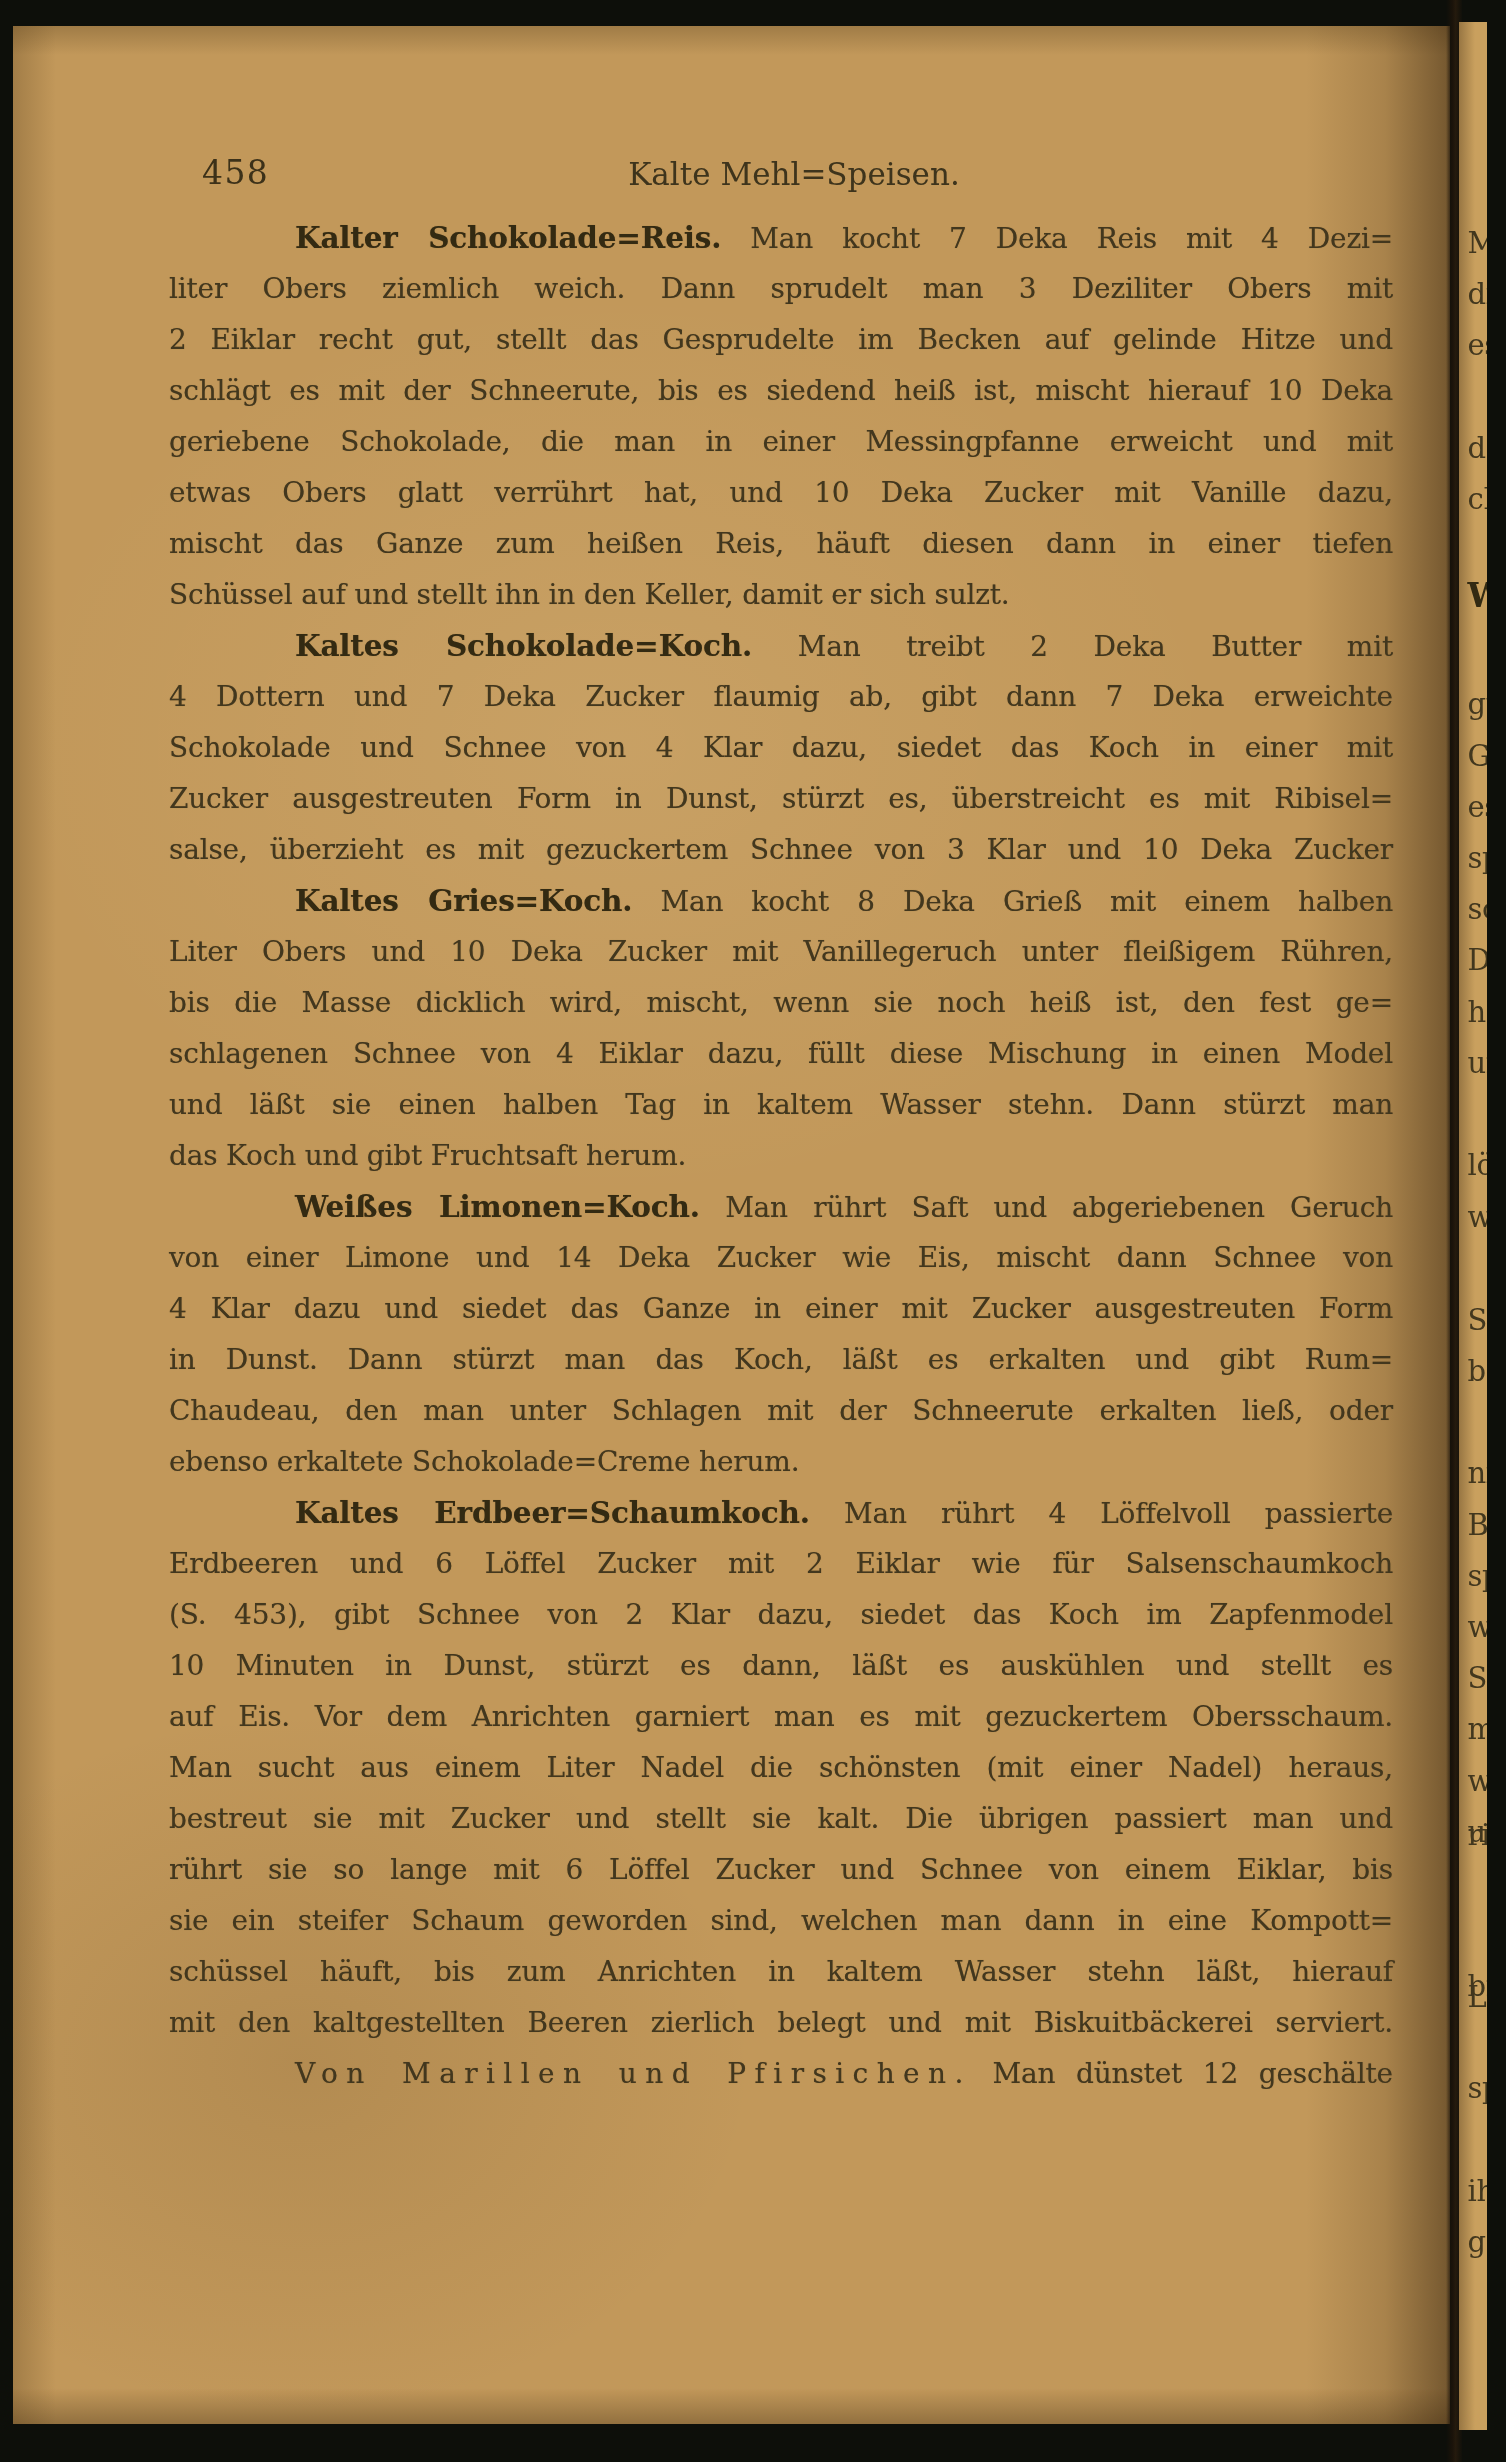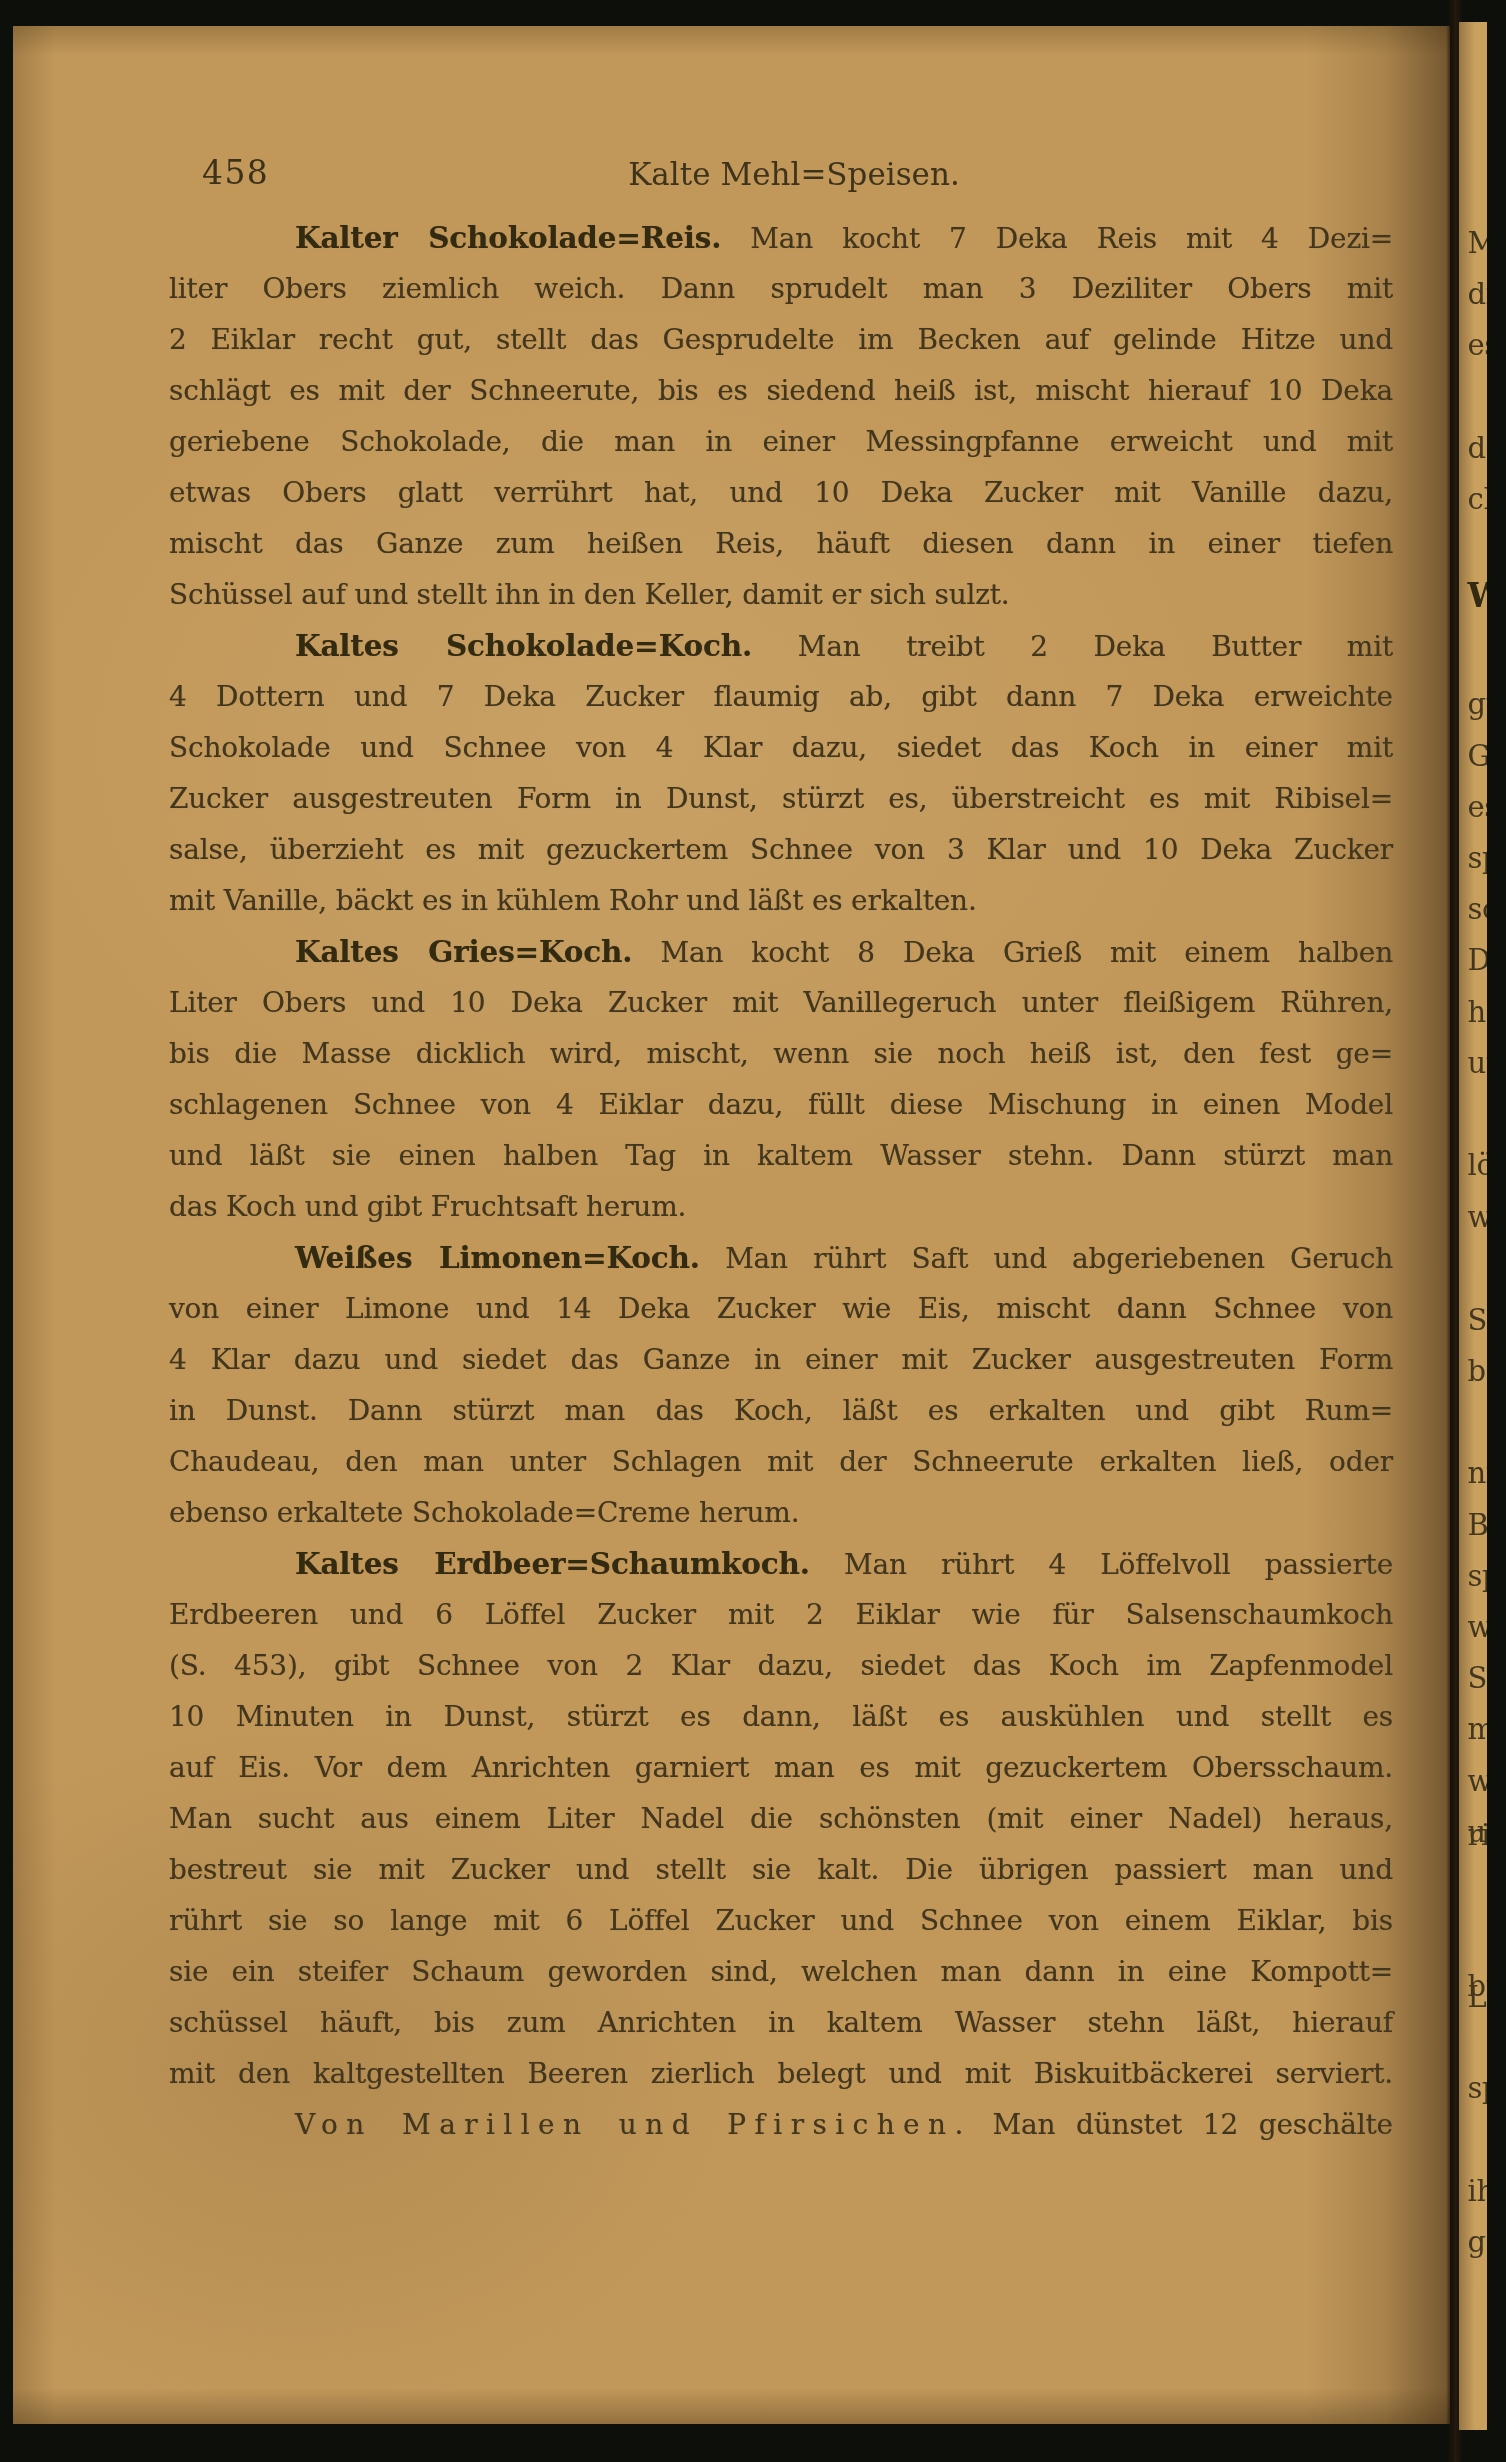--- a/index.html
+++ b/index.html
@@ -54,21 +54,20 @@
         <div class="line"><span>etwas Obers glatt verrührt hat, und 10 Deka Zucker mit Vanille dazu,</span></div>
         <div class="line"><span>mischt das Ganze zum heißen Reis, häuft diesen dann in einer tiefen</span></div>
         <div class="line end"><span>Schüssel auf und stellt ihn in den Keller, damit er sich sulzt.</span></div>
       </div>
       <div>
         <div class="line indent"><span class="t-bold">Kaltes Schokolade=Koch.</span><span> Man treibt 2 Deka Butter mit</span></div>
         <div class="line"><span>4 Dottern und 7 Deka Zucker flaumig ab, gibt dann 7 Deka erweichte</span></div>
         <div class="line"><span>Schokolade und Schnee von 4 Klar dazu, siedet das Koch in einer mit</span></div>
         <div class="line"><span>Zucker ausgestreuten Form in Dunst, stürzt es, überstreicht es mit Ribisel=</span></div>
         <div class="line"><span>salse, überzieht es mit gezuckertem Schnee von 3 Klar und 10 Deka Zucker</span></div>
-        <div class="line end"><span>mit Vanille, bäckt es in kühlem Rohr und läßt es erkalten.</span></div>
       </div>
       <div>
         <div class="line indent"><span class="t-bold">Kaltes Gries=Koch.</span><span> Man kocht 8 Deka Grieß mit einem halben</span></div>
         <div class="line"><span>Liter Obers und 10 Deka Zucker mit Vanillegeruch unter fleißigem Rühren,</span></div>
         <div class="line"><span>bis die Masse dicklich wird, mischt, wenn sie noch heiß ist, den fest ge=</span></div>
         <div class="line"><span>schlagenen Schnee von 4 Eiklar dazu, füllt diese Mischung in einen Model</span></div>
         <div class="line"><span>und läßt sie einen halben Tag in kaltem Wasser stehn. Dann stürzt man</span></div>
         <div class="line end"><span>das Koch und gibt Fruchtsaft herum.</span></div>
       </div>
       <div>

